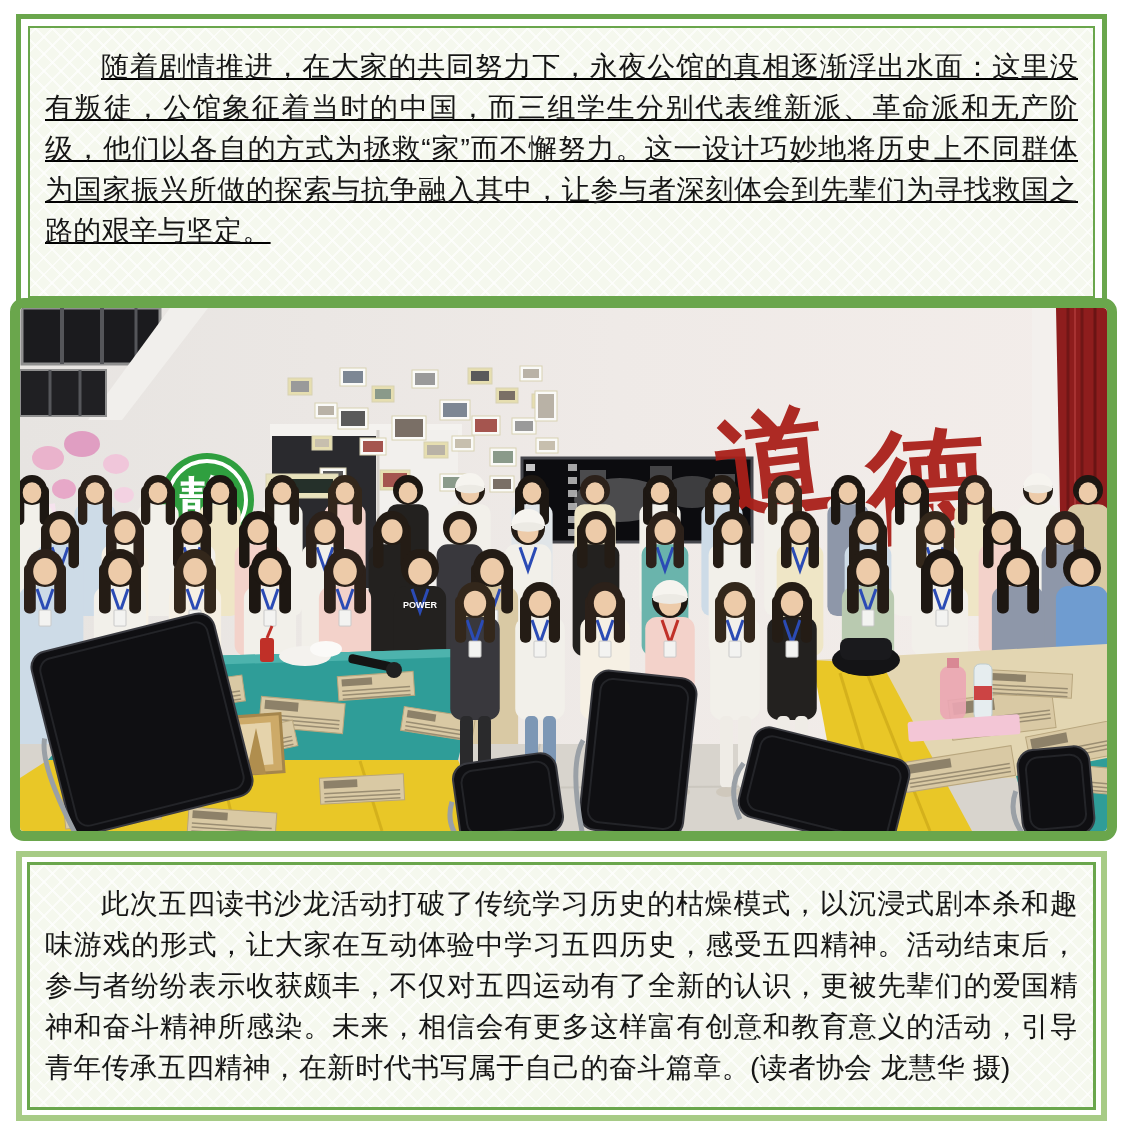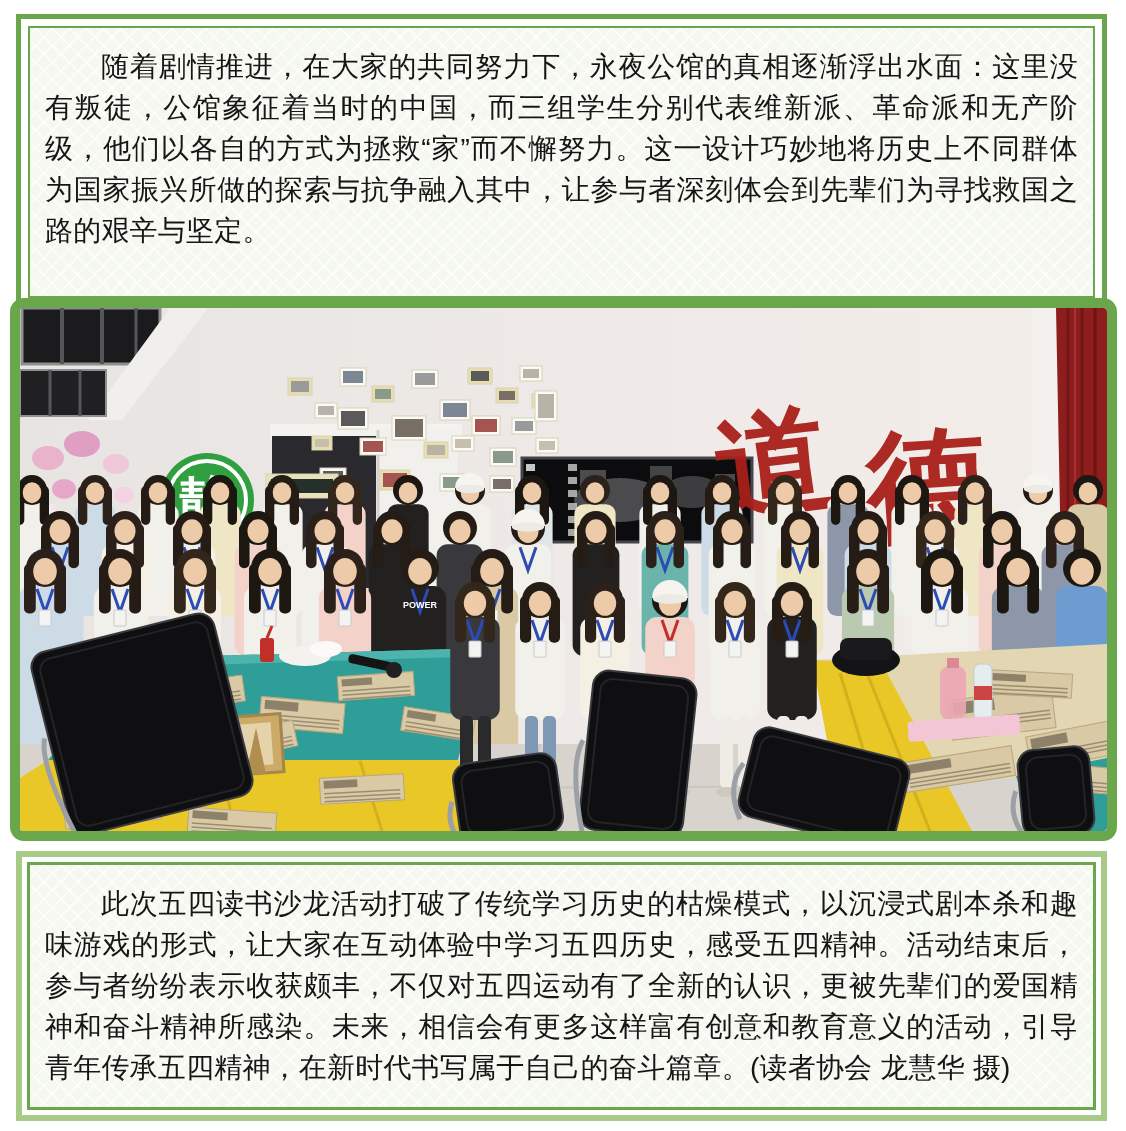--- a/index.html
+++ b/index.html
@@ -4,21 +4,21 @@
 <style>
   :root{
     --green:#6aa64c; --light-green:#a7cb86; --panel-bg:#f5f8ee;
     --calli-red:#a9201a; --curtain-red:#8e1d1d; --teal:#2f9d98;
     --yellow:#e9c727; --sign-green:#2f9f3f; --text-color:#161616;
   }
   html,body{margin:0;padding:0;}
   body{width:1126px;height:1131px;background:#ffffff;position:relative;
        font-family:"Liberation Sans","DejaVu Sans",sans-serif;overflow:hidden;}
   .panel{position:absolute;box-sizing:border-box;background:#ffffff;}
-  .panel-top{left:16px;top:14px;width:1091px;height:296px;border:5px solid var(--green);}
+  .panel-top{left:16px;top:14px;width:1091px;height:296px;border:5px solid var(--green);text-decoration:underline;}
   .panel-bottom{left:16px;top:851px;width:1091px;height:270px;border:6px solid var(--light-green);}
   .panel-inner{box-sizing:border-box;height:100%;background-color:var(--panel-bg);
     background-image:
       repeating-linear-gradient(45deg, rgba(255,255,255,.65) 0 2px, rgba(255,255,255,0) 2px 12px),
       repeating-linear-gradient(-45deg, rgba(255,255,255,.65) 0 2px, rgba(255,255,255,0) 2px 12px);
     padding:18px 15px 8px 15px;}
   .panel-top .panel-inner{border:2px solid var(--green);margin:7px;height:calc(100% - 14px);}
   .panel-bottom .panel-inner{border:3px solid var(--green);margin:5px;height:calc(100% - 10px);}
   .doc-text{margin:0;font-size:28px;line-height:41px;color:var(--text-color);
     text-indent:2em;text-align:justify;letter-spacing:0.2px;

